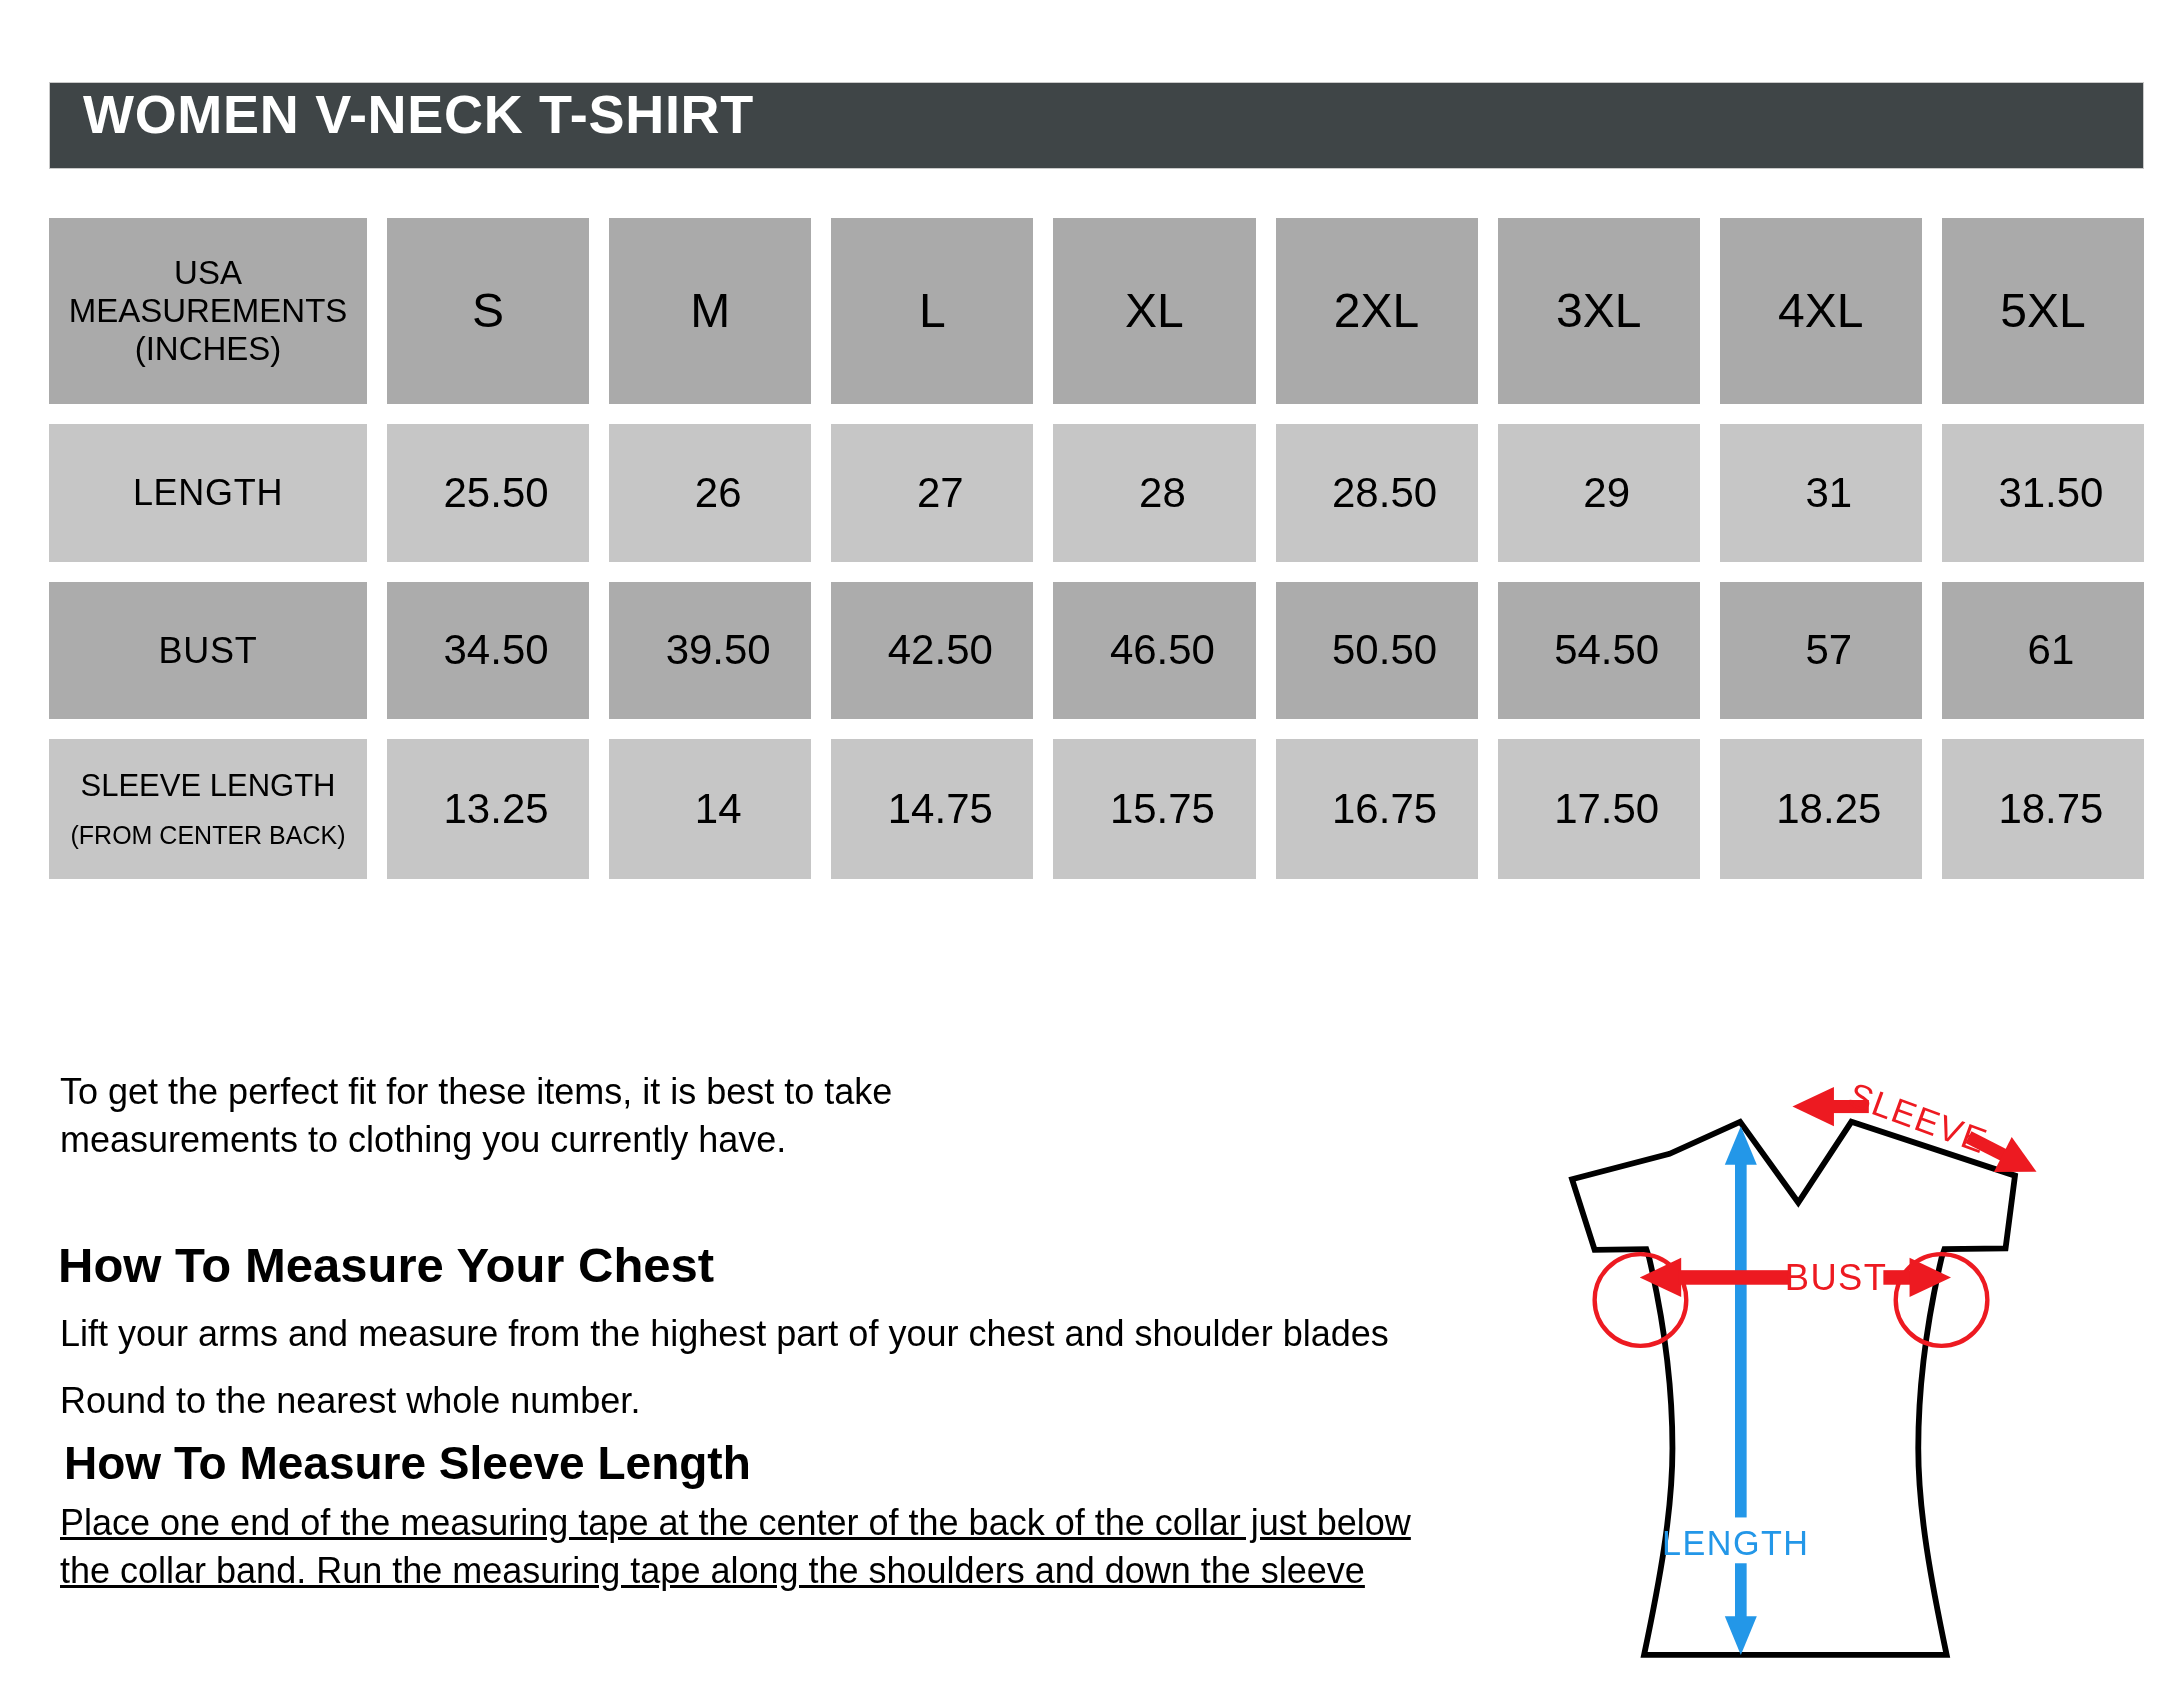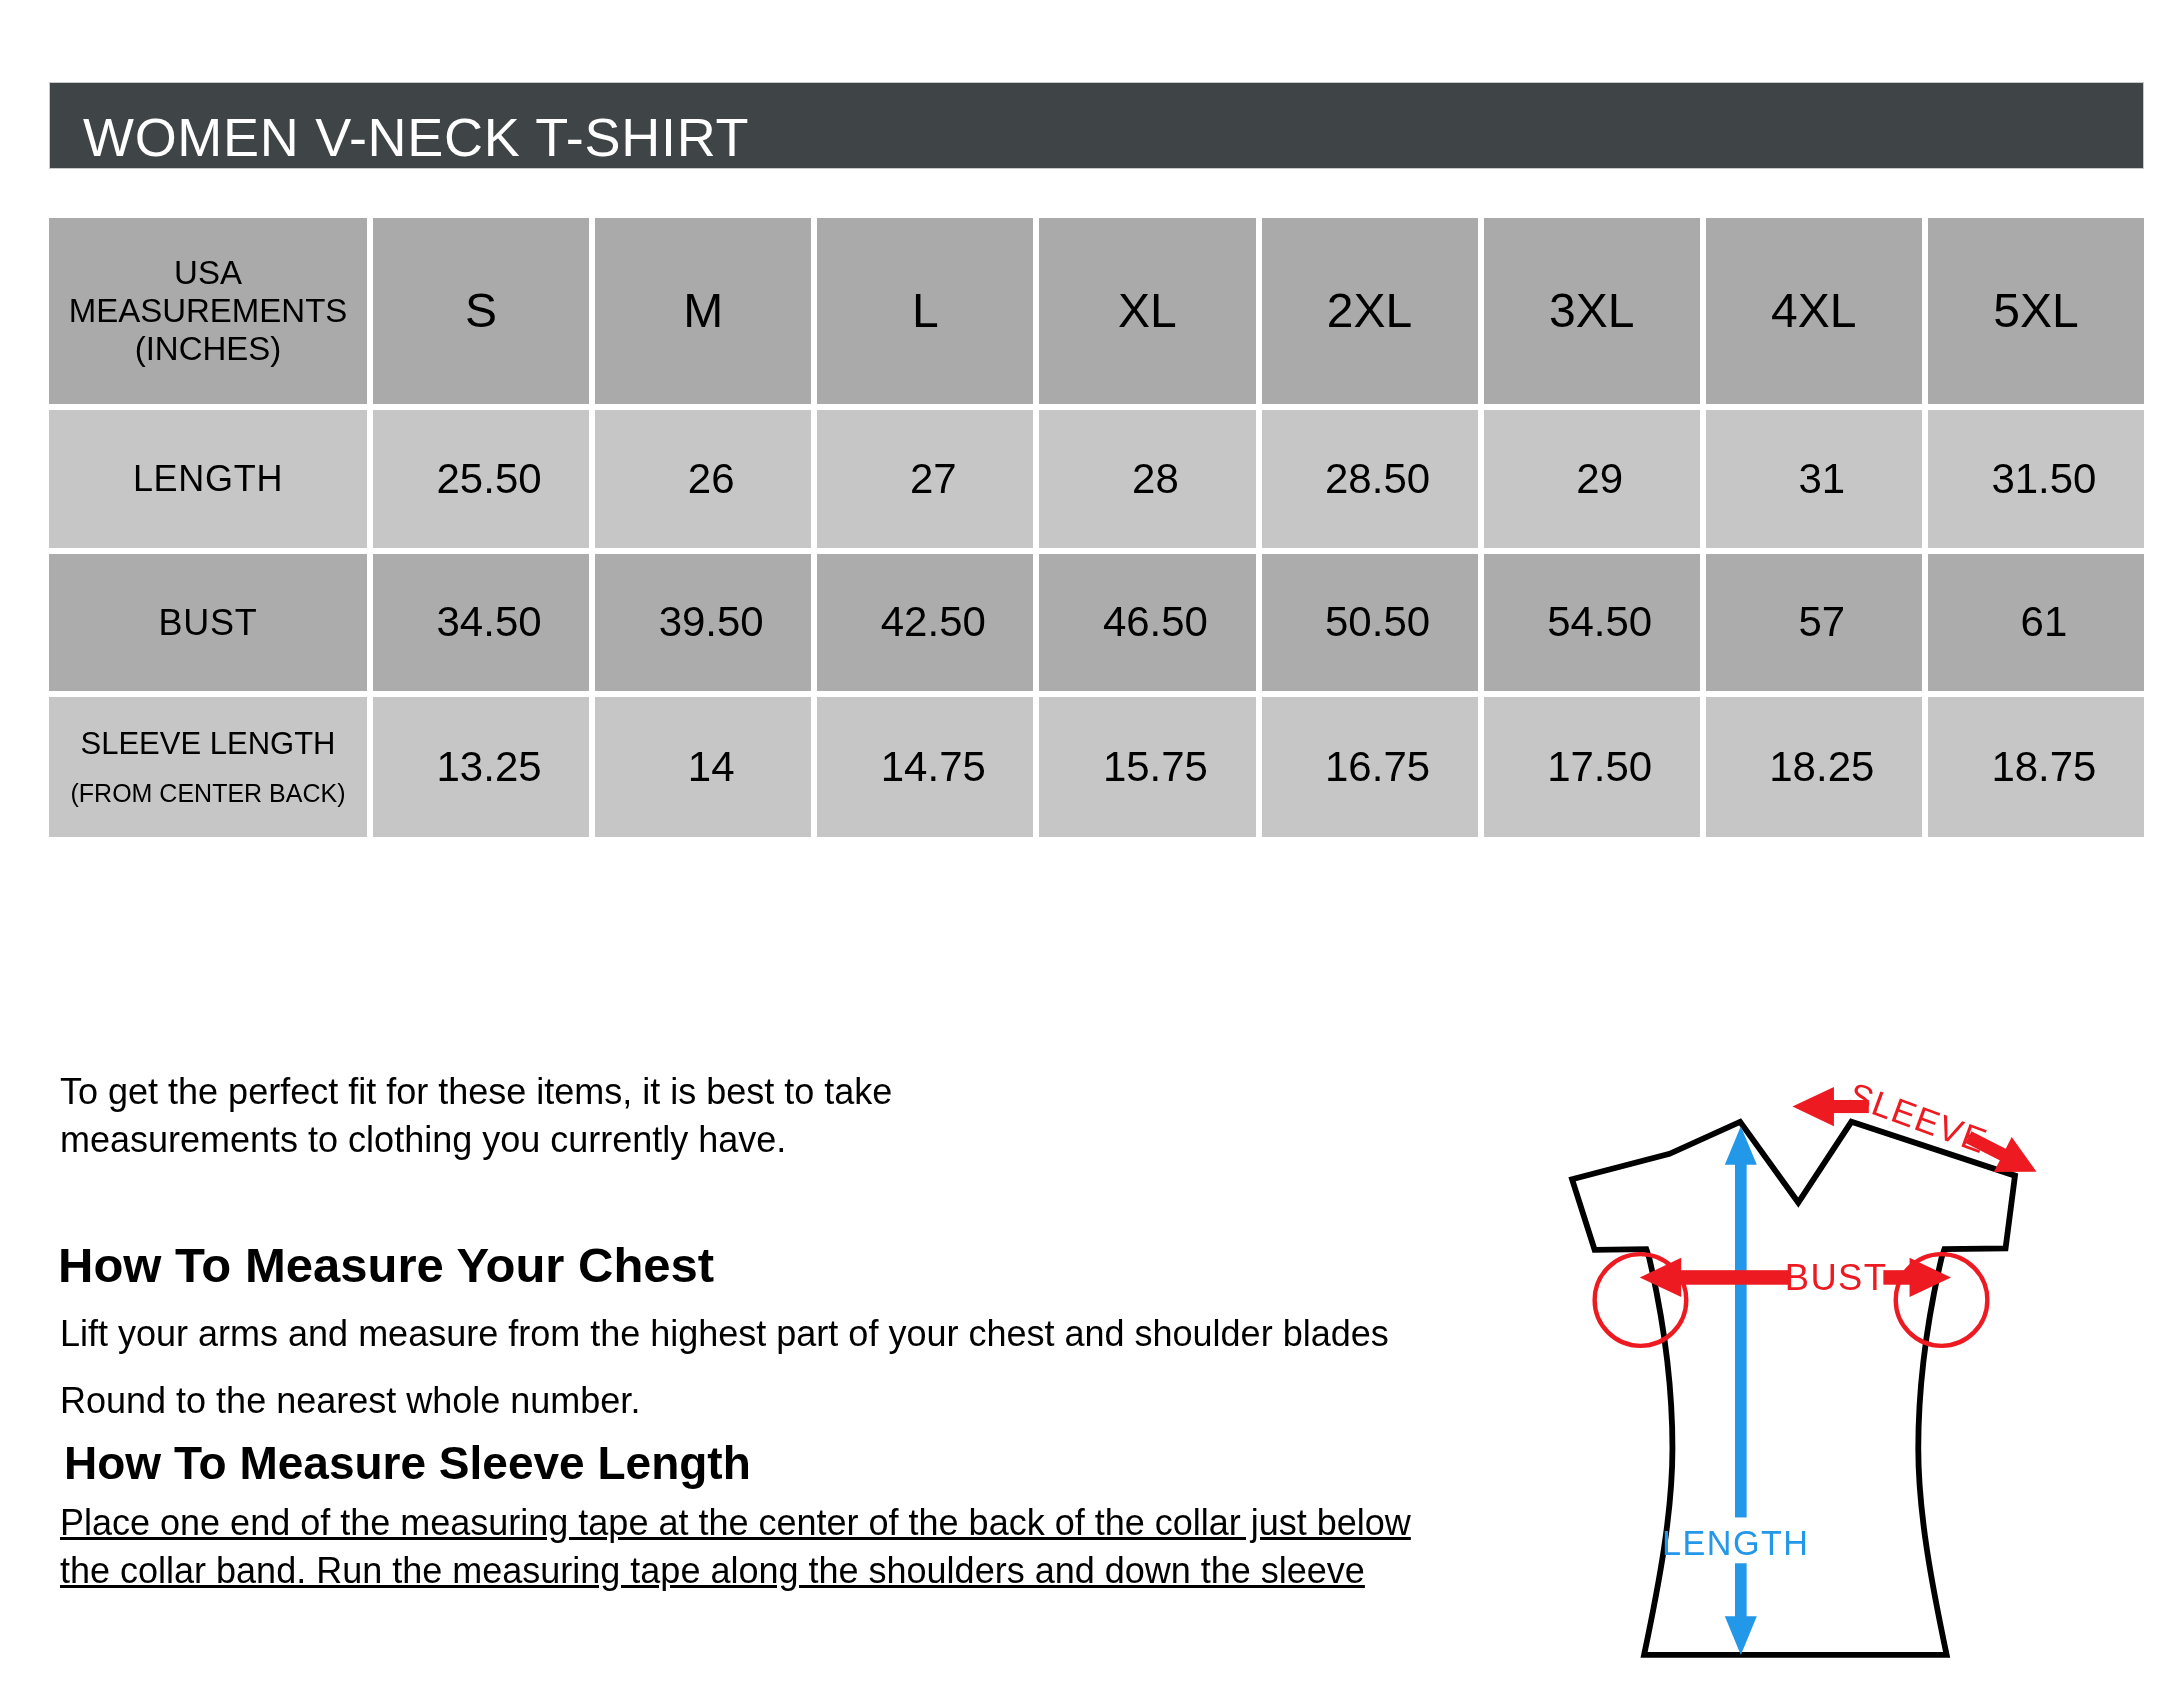--- a/index.html
+++ b/index.html
@@ -1,28 +1,28 @@
 <!DOCTYPE html>
 <html style="font-size:11.6px"><head>
 <meta charset="utf-8">
 <style>
   html,body{margin:0;padding:0;background:#ffffff;}
   #page{position:relative;width:2183px;height:1687px;background:#ffffff;
         font-family:"Liberation Sans", sans-serif;color:#000;overflow:hidden;}
 
   
   .title-bar{position:absolute;left:49px;top:82px;width:2095px;height:87px;
-             background:#3f4547;display:flex;align-items:flex-end;box-sizing:border-box;
-             padding-left:33px;border:0.7px solid #c9c9c9;}
+             background:#3f4547;display:flex;align-items:flex-start;box-sizing:border-box;
+             padding-left:33px;border:0.7px solid #c9c9c9;font-weight:bold;}
   .title-bar span{color:#ffffff;font-size:54px;letter-spacing:0.7px;}
 
   
   .size-table{position:absolute;left:49px;top:218px;width:2095px;
               display:grid;grid-template-columns:318px repeat(8,1fr);
-              grid-template-rows:186px 138px 137px 140px;gap:6px;}
+              grid-template-rows:186px 138px 137px 140px;gap:20px;}
   .cell{display:flex;flex-direction:column;align-items:center;justify-content:center;
         text-align:center;line-height:1.15;}
   .cell.head{background:#aaaaaa;}
   .cell.light{background:#c6c6c6;}
   .cell.mid{background:#acacac;}
   .corner-line{font-size:33px;display:block;}
   .size-label{font-size:48px;}
   .row-label{font-size:36px;letter-spacing:0.7px;}
   .row-label-small{font-size:31px;}
   .row-sublabel{font-size:25px;margin-top:18px;}

